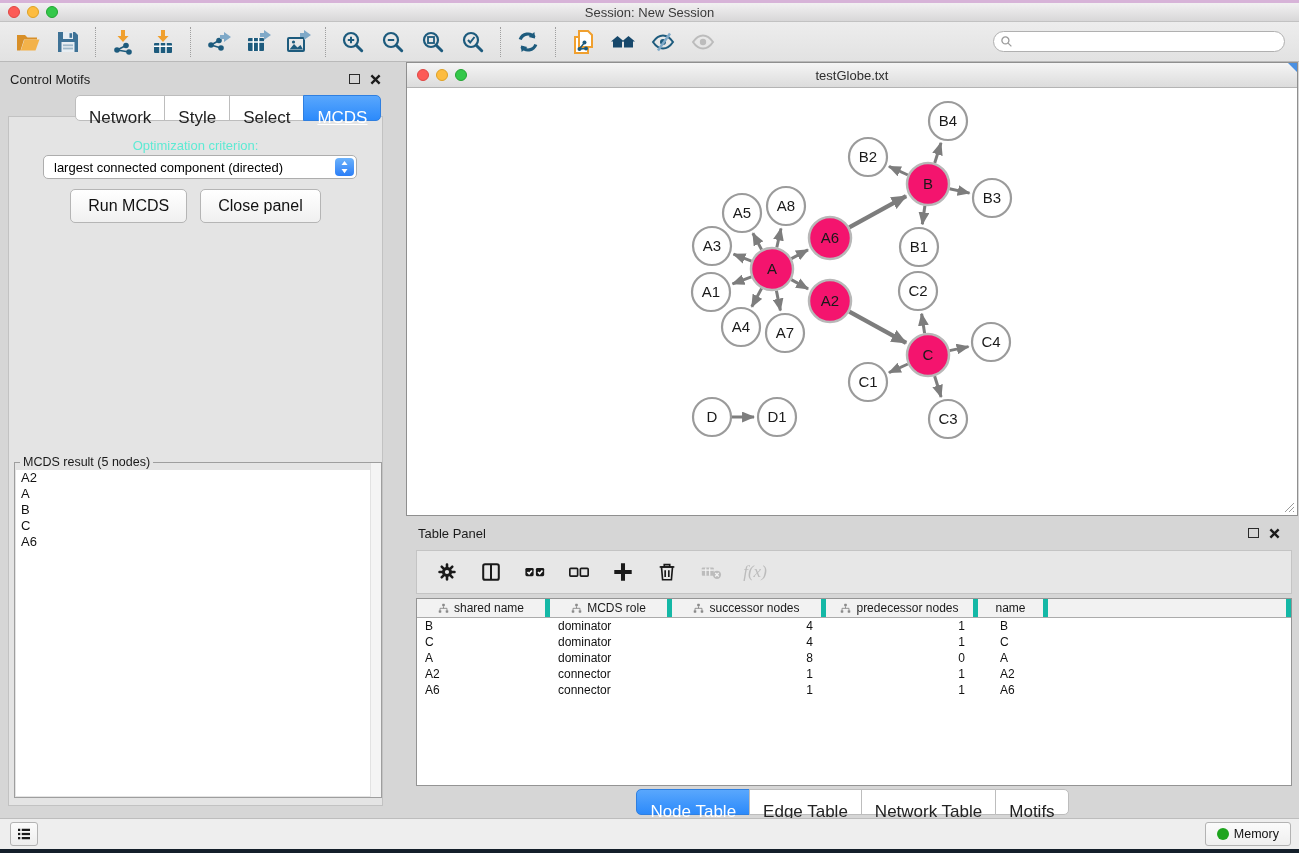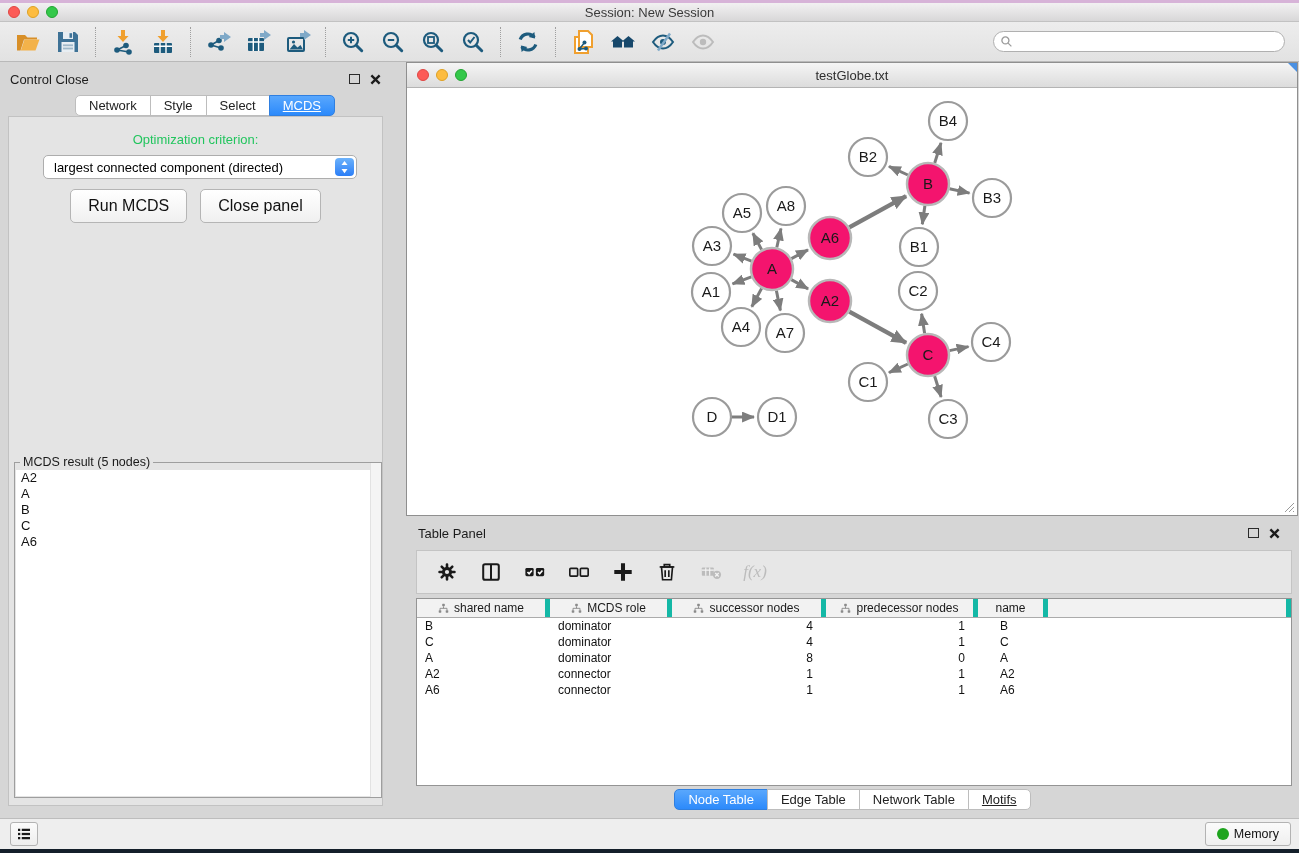--- a/index.html
+++ b/index.html
@@ -36,30 +36,30 @@
   .search svg { position:absolute; left:7px; top:4px; width:13px; height:13px; }
 
   
   .cp-header { left:0; top:66px; width:391px; height:26px; display:flex; align-items:center;
     justify-content:space-between; padding:0 10px; font-size:13px; color:#1c1c1c; }
   .panel-icons { display:flex; align-items:center; gap:10px; }
   .float-ic { width:11px; height:10px; border:1.5px solid #2a2a2a; display:inline-block; }
   .close-ic svg { width:11px; height:11px; display:block; }
 
   .seg { display:inline-flex; }
-  .seg-btn { background:#fff; border:1px solid #bdbdbd; padding:0 13px; height:21px; line-height:19px;
-    font-size:13px; color:#222; margin-left:-1px; white-space:nowrap;text-align:right; }
+  .seg-btn { background:#fff; border:1px solid #bdbdbd; padding:12px 13px; height:21px; line-height:19px;
+    font-size:17px; color:#222; margin-left:-1px; white-space:nowrap;text-align:right; }
   .seg-btn:first-child { border-radius:5px 0 0 5px; margin-left:0; }
   .seg-btn:last-child { border-radius:0 5px 5px 0;text-decoration:underline; }
   .seg-btn.active { background:linear-gradient(var(--accent-light,#59a7fd),var(--accent,#2c8afb));
     border-color:#2f7fe0; color:#fff; }
   .cp-tabs { left:75px; top:95px; z-index:3; }
 
   .cp-content { left:8px; top:116px; width:375px; height:690px; background:#e4e4e4; border:1px solid #c2c2c2; }
-  .cp-opt-label { left:8px; top:132px; width:375px; text-align:center; font-size:13px; color:#22c55e; }
+  .cp-opt-label { left:8px; top:138px; width:375px; text-align:center; font-size:13px; color:#5eead4; }
   .dropdown { left:43px; top:155px; width:314px; height:24px; background:#fff; border:1px solid #adadad;
     border-radius:5px; font-size:13px; display:flex; align-items:center; padding-left:10px; }
   .dd-stepper { position:absolute; right:2px; top:2px; width:19px; height:18px; border-radius:4px;
     background:linear-gradient(#6cb2fb,#2b7ef7); display:flex; align-items:center; justify-content:center; }
   .dd-stepper svg { width:9px; height:14px; }
   .cp-buttons { left:8px; top:189px; width:375px; display:flex; justify-content:center; gap:13px; }
   .btn { height:34px; padding:8px 17px; background:linear-gradient(#ffffff,#f0f0f0); border:1px solid #b5b5b5;
     border-radius:5px; font-size:16px; display:flex; align-items:center; color:#111; }
 
   .groupbox { left:14px; top:462px; width:368px; height:336px; border:1px solid #9e9e9e; background:#e4e4e4; }
@@ -268,21 +268,21 @@
     <div class="search">
       <svg viewBox="0 0 24 24" fill="none" stroke="#9a9a9a" stroke-width="2.4">
           <circle cx="10" cy="10" r="6.5"></circle>
           <path d="M15 15l6 6"></path>
         </svg>
       <input type="text" placeholder="" style="">
     </div>
   </div>
 
   <div class="abs cp-header">
-    <span>Control Close</span>
+    <span>Control Motifs</span>
     <span class="panel-icons">
       <span class="float-ic"></span>
       <span class="close-ic">
           <svg viewBox="0 0 12 12">
             <path d="M1.5 1.5L10.5 10.5M10.5 1.5L1.5 10.5" stroke="#1c1c1c" stroke-width="2.6"></path>
           </svg>
         </span>
     </span>
   </div>
   <div class="abs seg cp-tabs">

